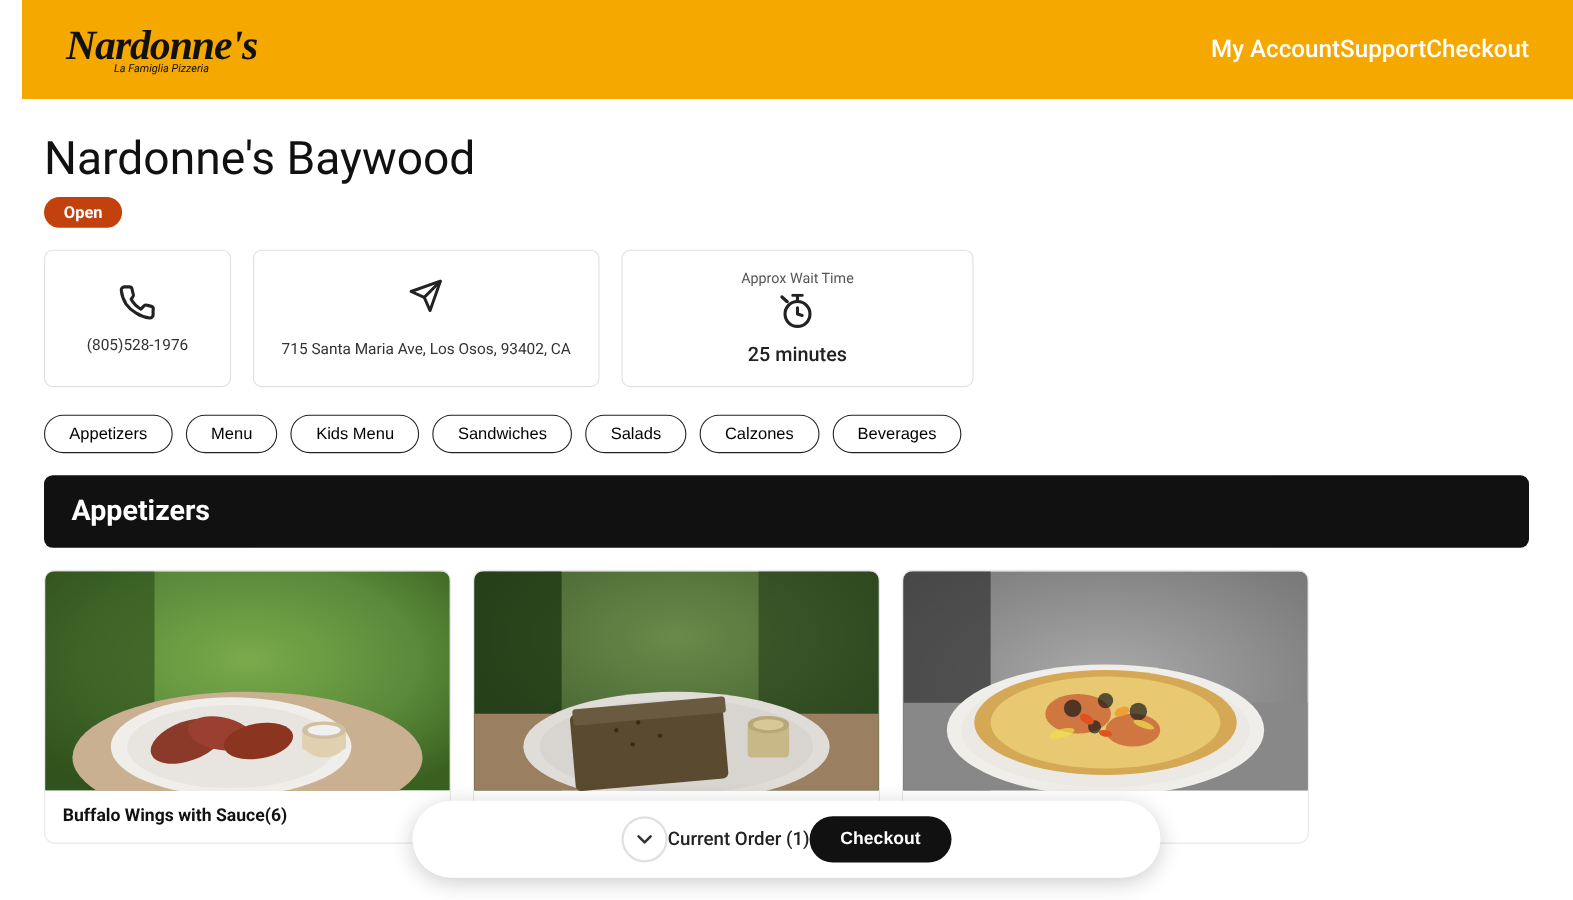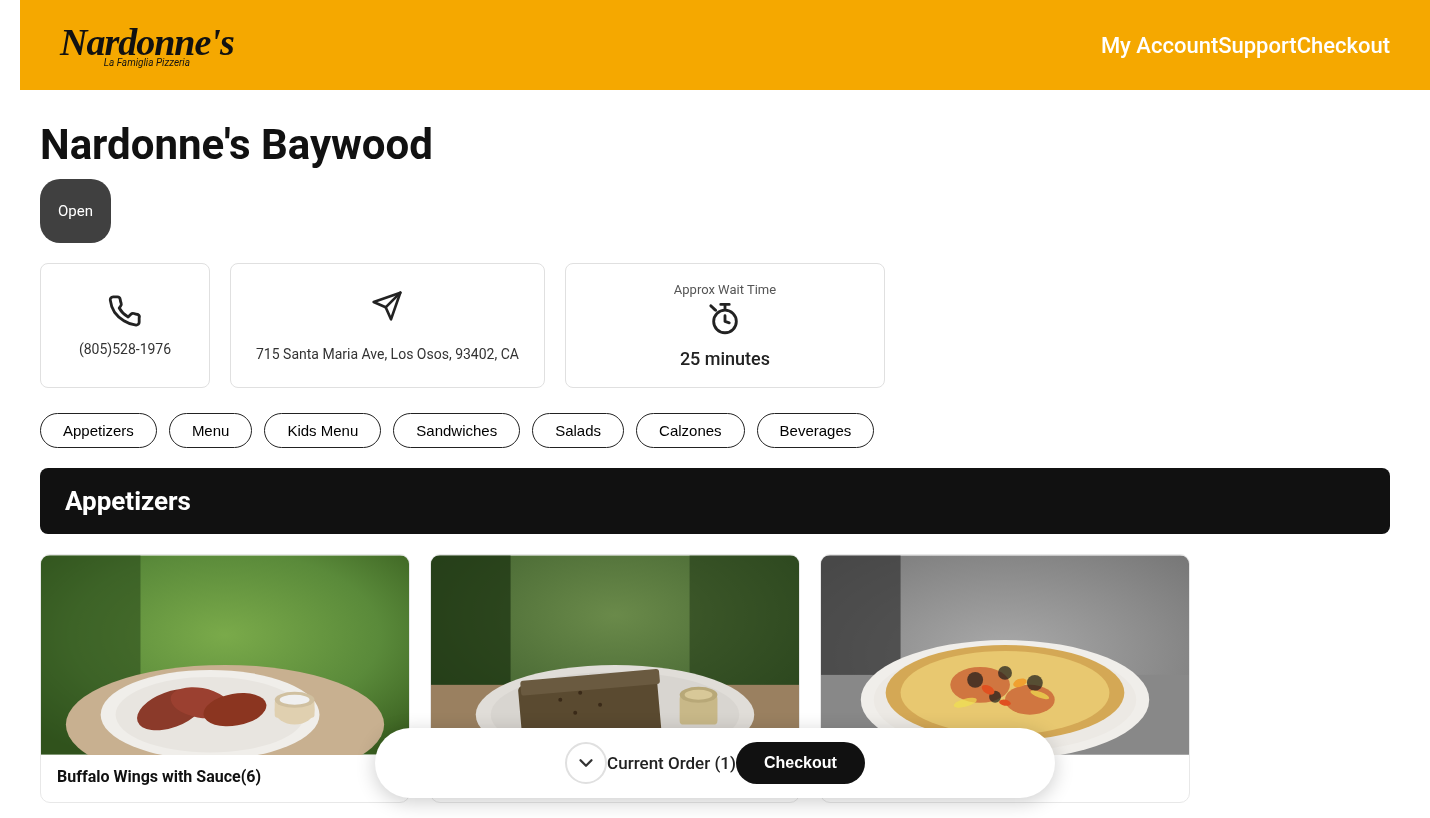--- a/index.html
+++ b/index.html
@@ -42,32 +42,32 @@
       font-weight: 500;
     }
 
     
     .main {
       padding: 30px 40px;
     }
 
     .restaurant-name {
       font-size: 42px;
-      font-weight: 700;
+      font-weight: 400;
       color: #111;
       margin-bottom: 10px;
     }
 
     .open-badge {
-      background: #404040;
+      background: #c2410c;
       color: #fff;
       border-radius: 20px;
-      padding: 23px 18px;
+      padding: 5px 18px;
       font-size: 15px;
-      font-weight: 400;
+      font-weight: 700;
       display: inline-block;
       margin-bottom: 20px;
     }
 
     .info-cards {
       display: flex;
       gap: 20px;
       margin-bottom: 25px;
     }
 

